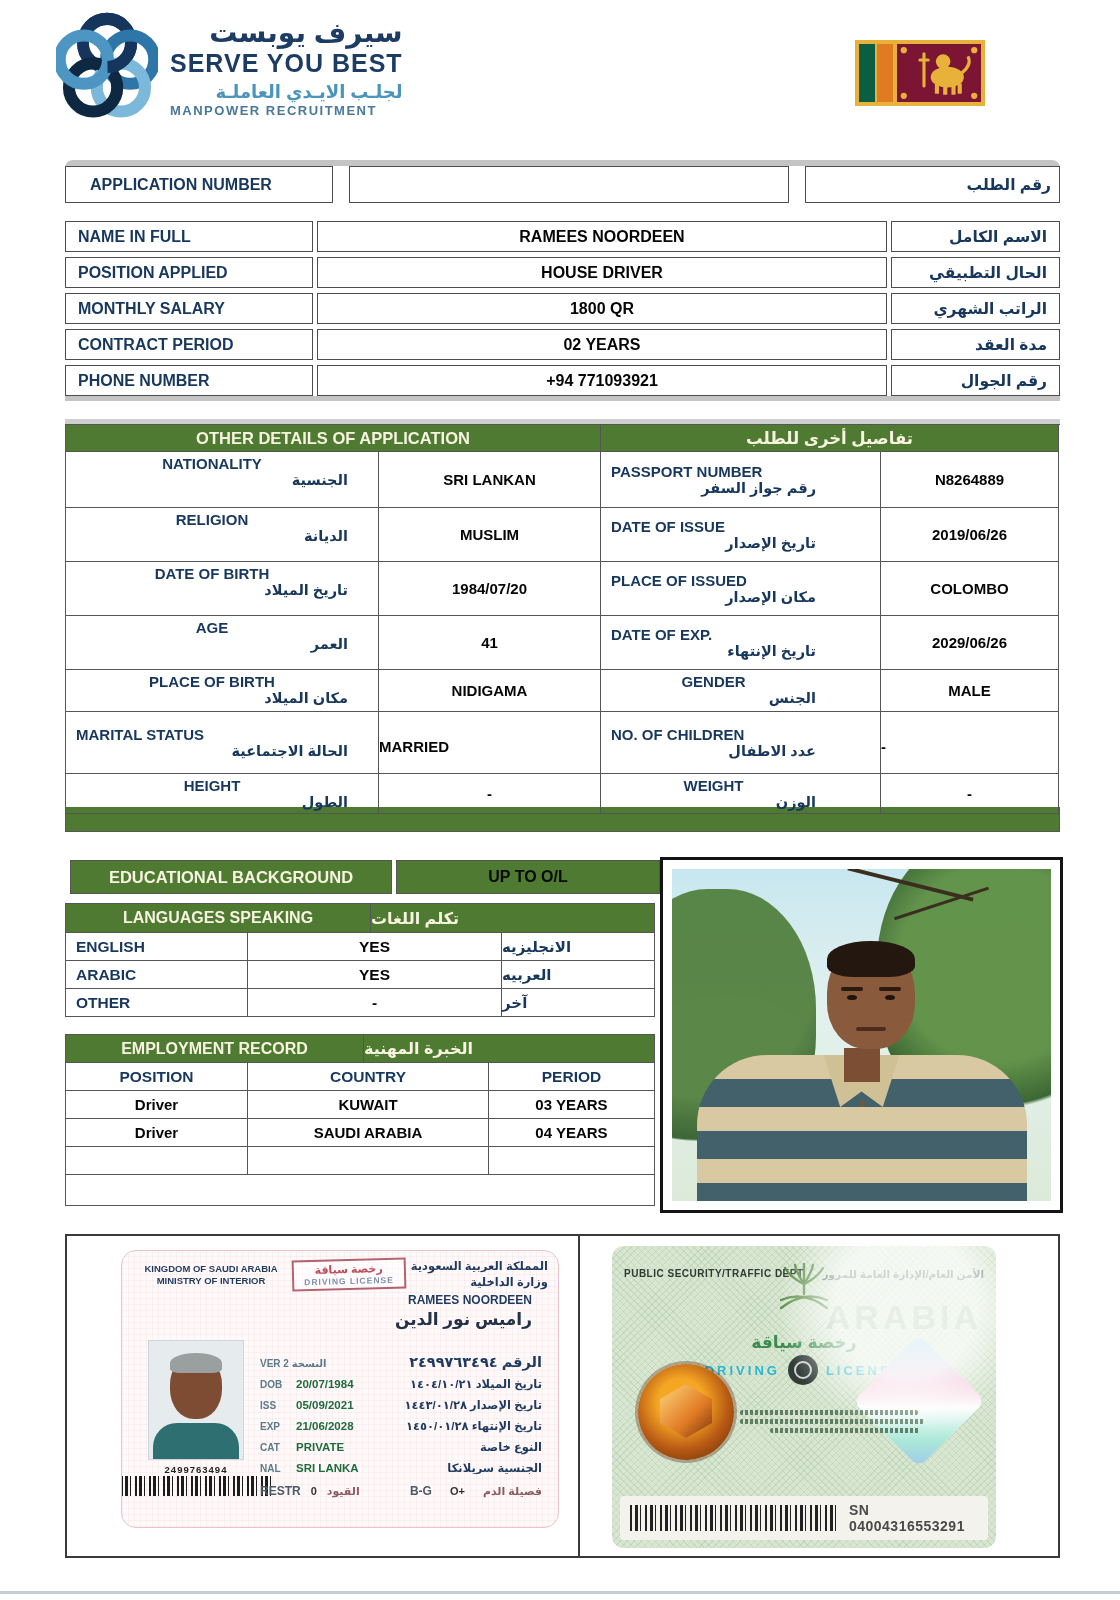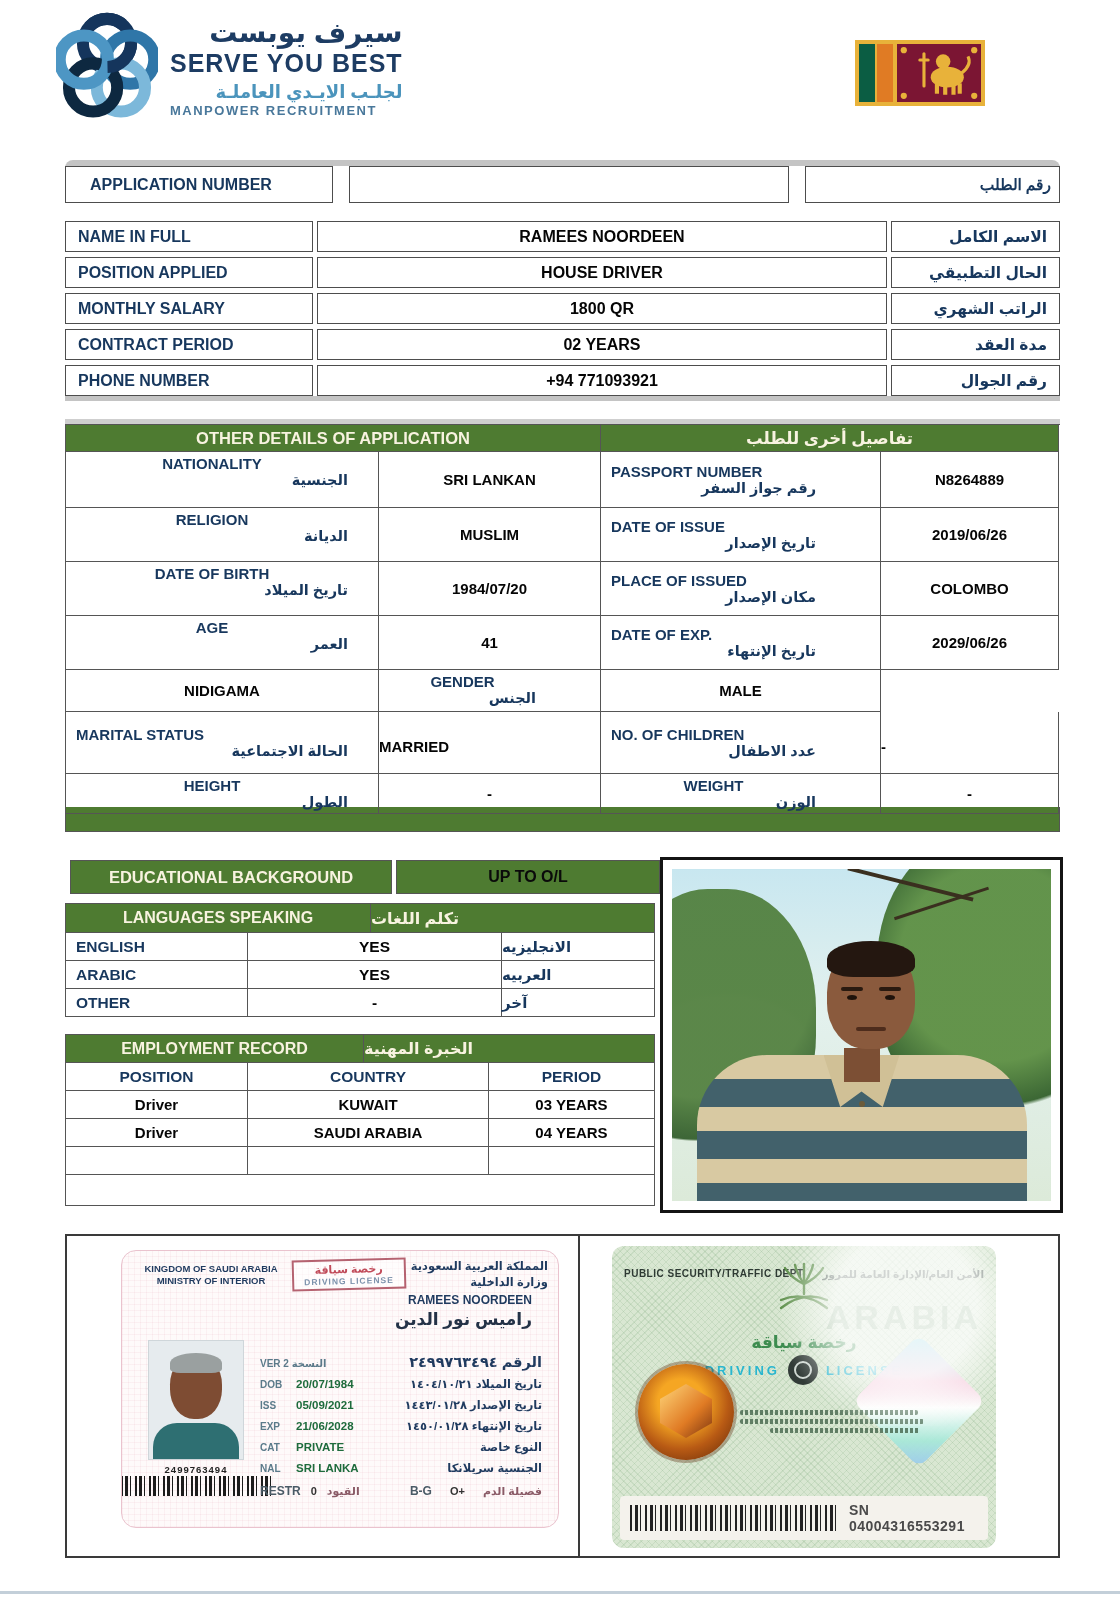--- a/index.html
+++ b/index.html
@@ -31,21 +31,21 @@
   .lbl  { color:#17375d; font-weight:bold; font-size:16px; }
   .val  { color:#050505; font-weight:bold; font-size:16px; }
   .arlbl{ color:#17375d; font-weight:bold; font-size:15.5px; }
 
   
   .app-tbl { left:65px; top:166px; width:995px; height:37px; display:flex; gap:16px;
              box-shadow:0 -6px 0 0 #c4c4c4;border-radius:8px; }
   .app-tbl .cell { border:1px solid #4d4d4d; background:#fff; display:flex; align-items:center; }
   .app-c1 { width:268px; padding-left:24px; }
   .app-c2 { width:440px; }
-  .app-c3 { flex:1; justify-content:flex-end; padding-right:8px;font-family:Liberation Serif, serif; }
+  .app-c3 { flex:1; justify-content:flex-end; padding-right:8px; }
 
   
   .applicant { left:65px; top:221px; width:995px; display:flex; flex-direction:column; gap:5px;
                box-shadow:0 5px 0 0 #c4c4c4; }
   .applicant .row { display:flex; gap:4px; height:31px; }
   .applicant .cell { border:1px solid #4d4d4d; background:#fff; display:flex; align-items:center; }
   .ap-c1 { width:248px; padding-left:12px; }
   .ap-c2 { width:570px; justify-content:center; }
   .ap-c3 { flex:1; justify-content:flex-end; padding-right:12px; }
 
@@ -387,20 +387,24 @@
       </div>
     <div class="dt-val">41</div>
     <div class="dt-lab stack dt-lab3">
         <span class="en">DATE OF EXP.</span>
         <span class="a ar">تاريخ الإنتهاء</span>
       </div>
     <div class="dt-val">2029/06/26</div>
   </div>
 
   <div class="dt-row h42">
+    <div class="dt-lab">
+        <span class="en">PLACE OF BIRTH</span>
+        <span class="a ar">مكان الميلاد</span>
+      </div>
     <div class="dt-val">NIDIGAMA</div>
     <div class="dt-lab dt-lab3">
         <span class="en">GENDER</span>
         <span class="a ar">الجنس</span>
       </div>
     <div class="dt-val">MALE</div>
   </div>
 
   <div class="dt-row h62">
     <div class="dt-lab stack">

